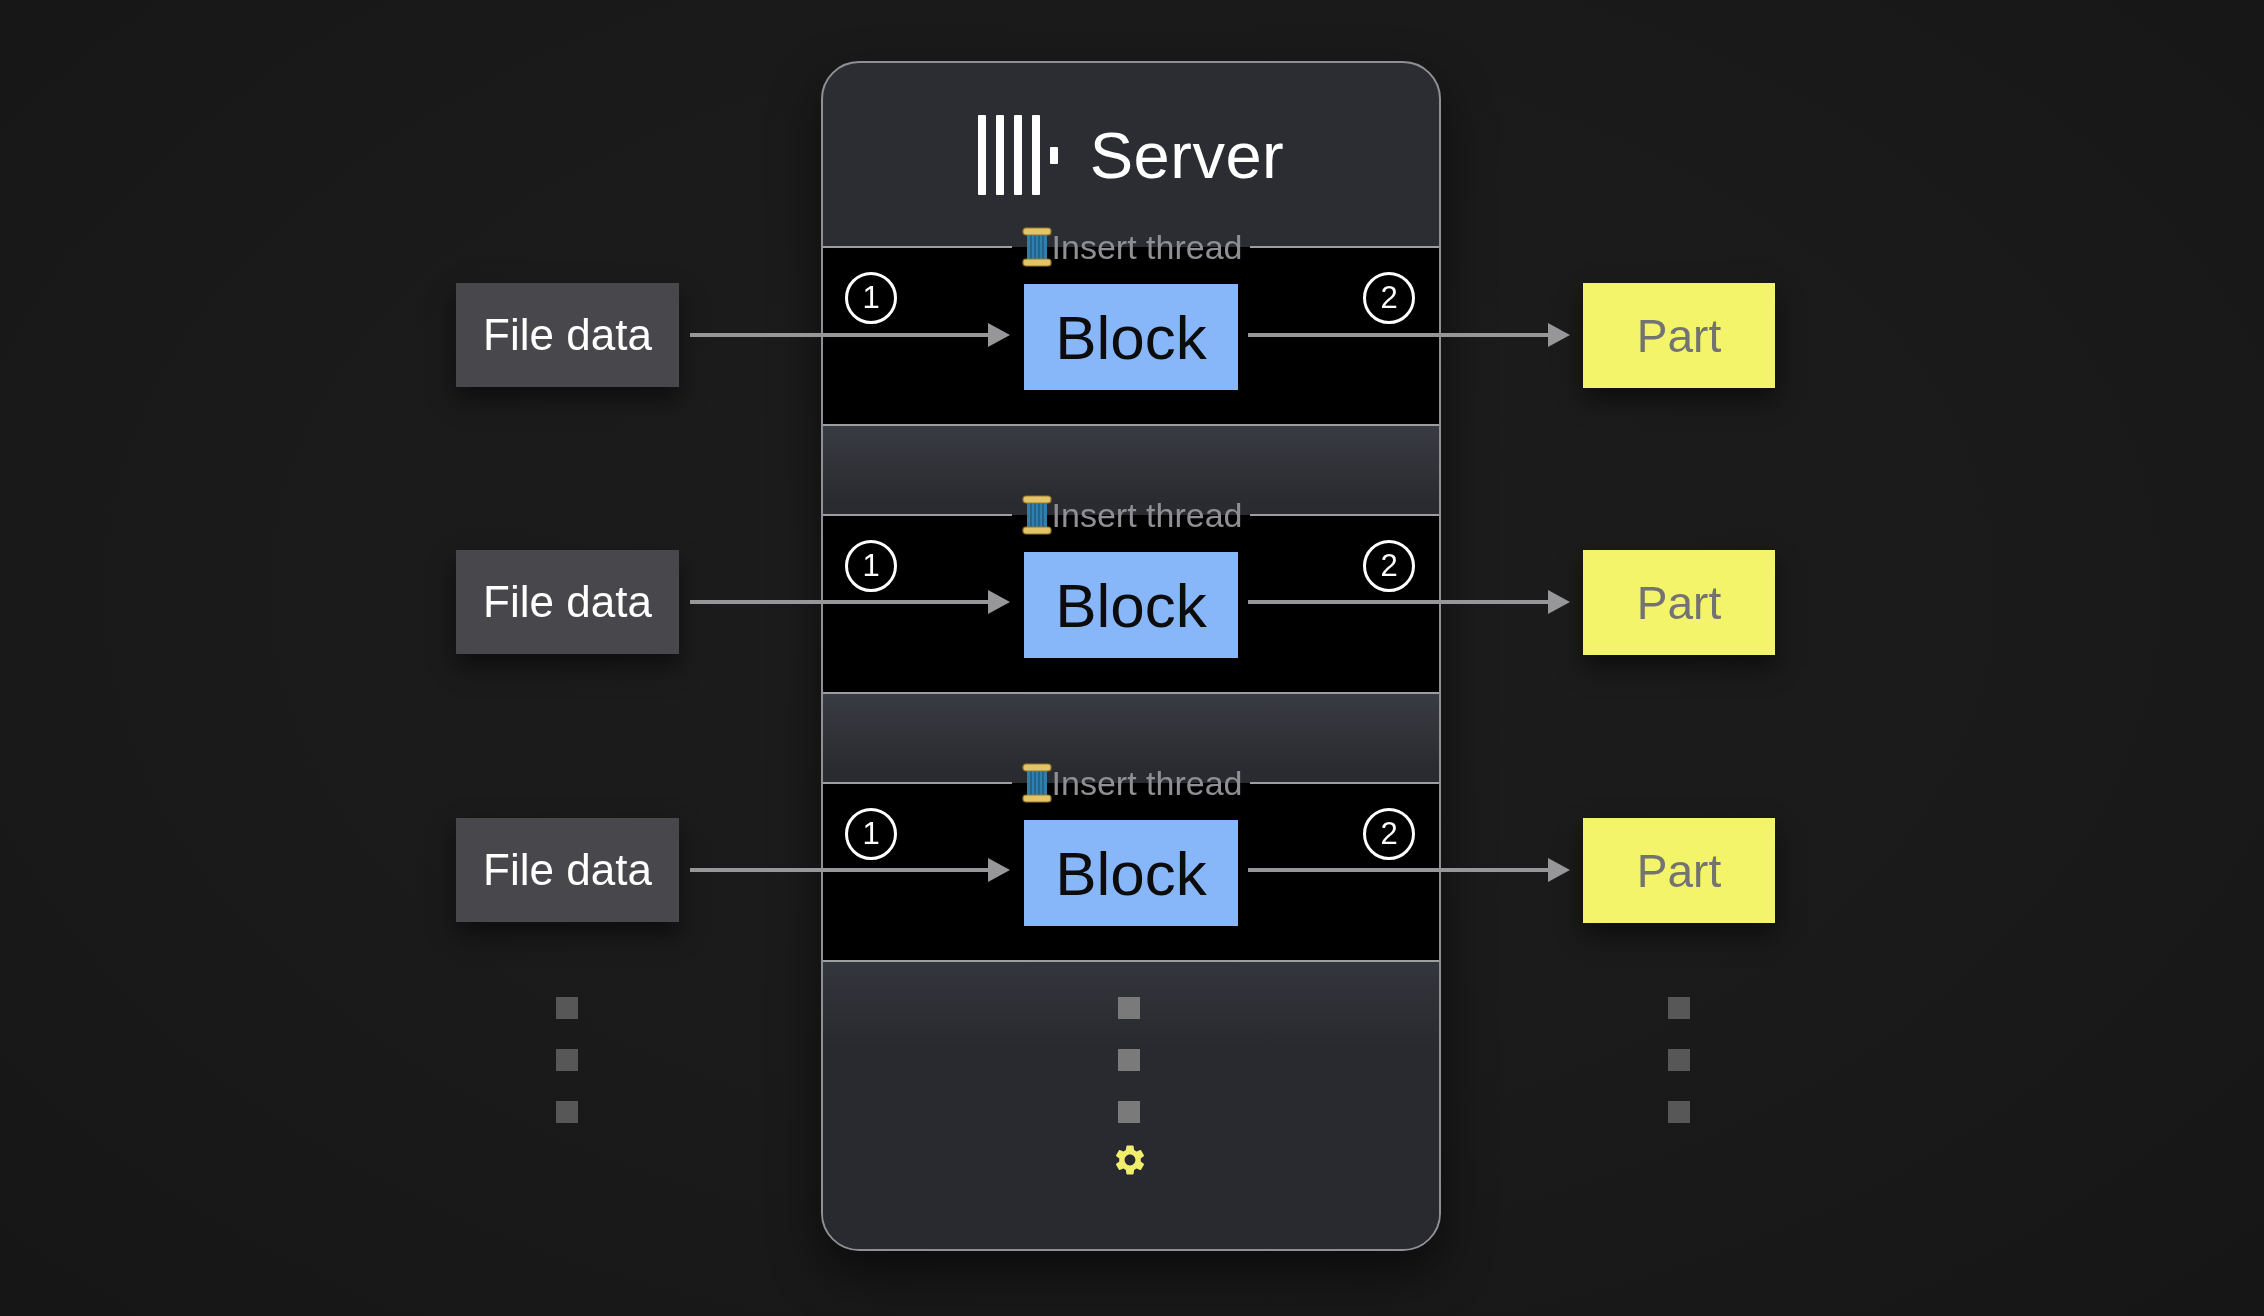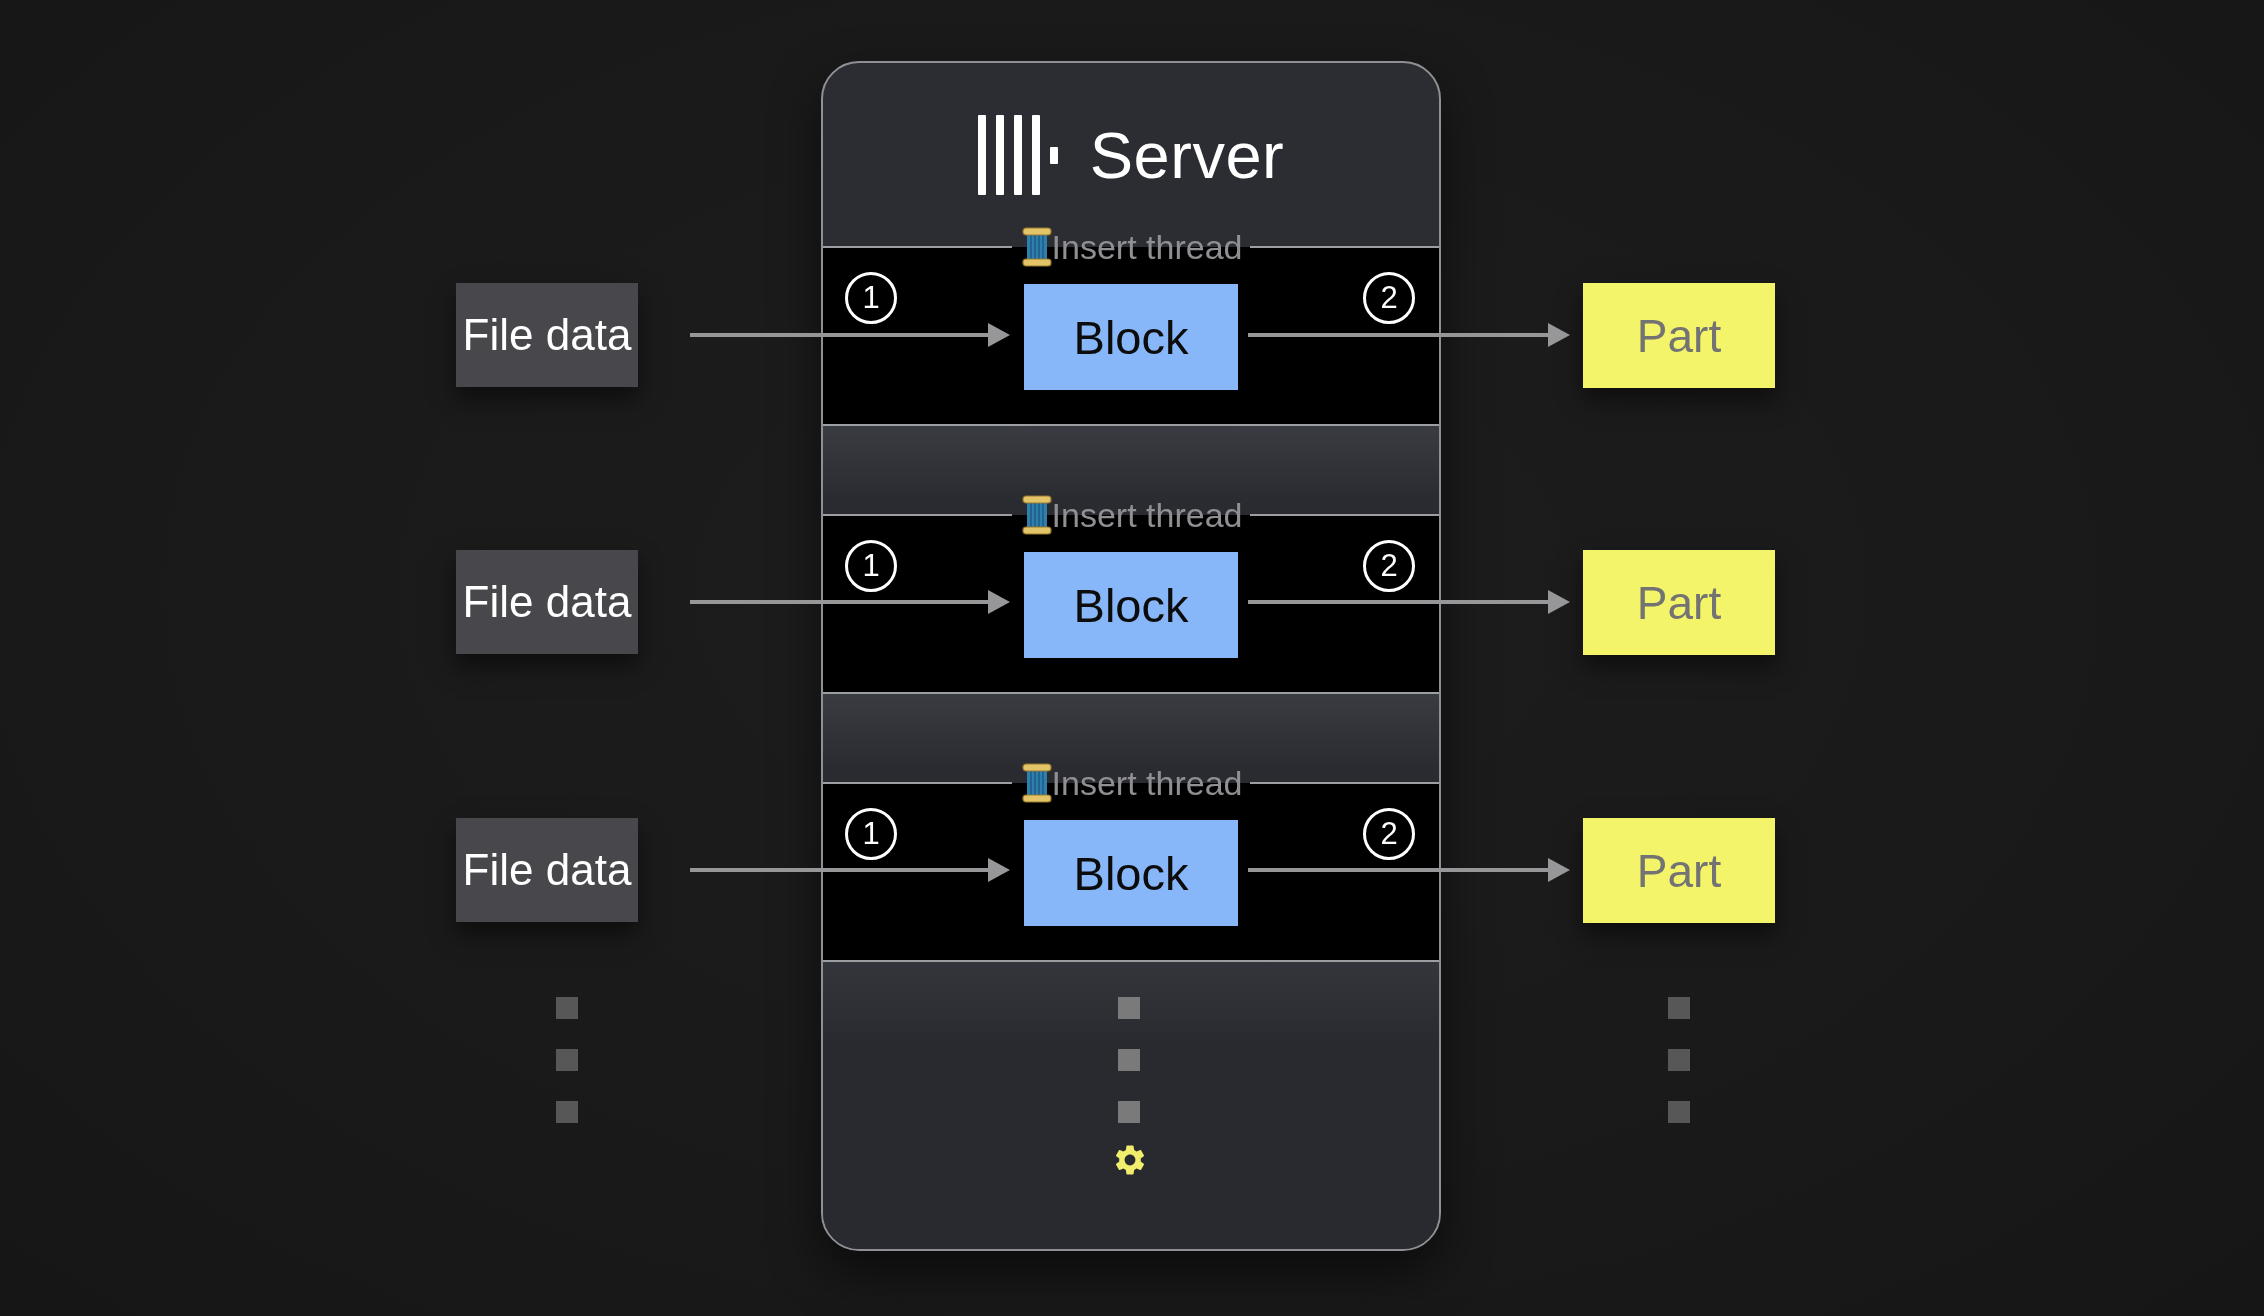--- a/index.html
+++ b/index.html
@@ -44,28 +44,28 @@
   .step-circle{
     position:absolute; top:25px; width:46px; height:46px; border:3px solid #ffffff;
     border-radius:50%; display:flex; align-items:center; justify-content:center;
     color:#ffffff; font-size:31px; font-weight:400;
   }
   .step-circle.left{left:22px;} .step-circle.right{right:24px;}
   .block-box{
     position:absolute; left:50%; transform:translateX(-50%); top:37px;
     width:214px; height:106px; background:#87b7f8;
     display:flex; align-items:center; justify-content:center;
-    color:#0c0c0c; font-size:47px; box-shadow:0 12px 20px rgba(0,0,0,0.45);
+    color:#0c0c0c; font-size:62px; box-shadow:0 12px 20px rgba(0,0,0,0.45);
   }
   
   .io-box{
     position:absolute; display:flex; align-items:center; justify-content:center;
     box-shadow:0 12px 22px rgba(0,0,0,0.5);
   }
-  .input-box{left:456px; width:182px; height:104px; background:#48474b; color:#ffffff; font-size:44px;}
+  .input-box{left:456px; width:223px; height:104px; background:#48474b; color:#ffffff; font-size:44px;}
   .output-box{left:1583px; width:192px; height:105px; background:#f4f46b; color:#737373; font-size:46px;}
   .r1{top:283px;} .r2{top:550px;} .r3{top:818px;}
   
   .arrow{position:absolute; height:4px; background:#97979a; z-index:5;}
   .arrow::after{
     content:""; position:absolute; left:100%; top:50%; transform:translateY(-50%);
     border-left:22px solid #97979a; border-top:12px solid transparent; border-bottom:12px solid transparent;
   }
   .arrow.in{left:690px; width:298px;}
   .arrow.out{left:1248px; width:300px;}

